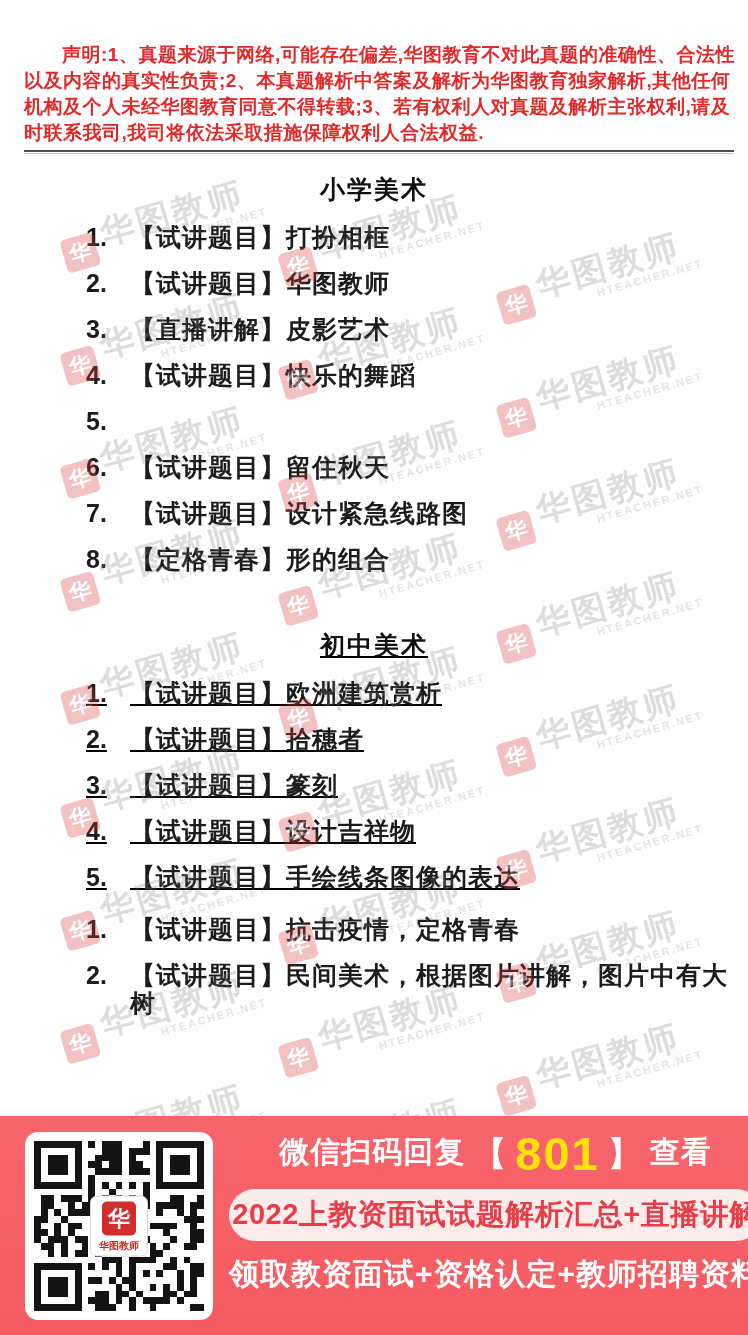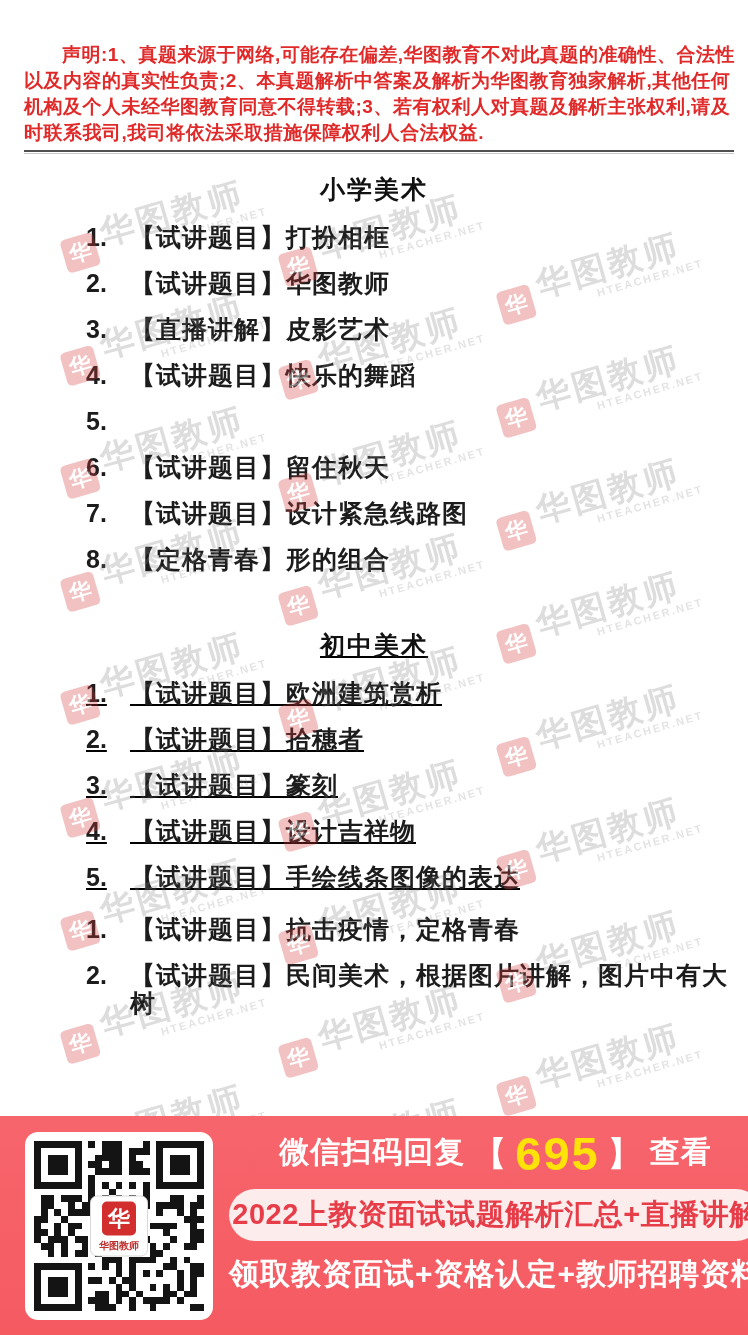--- a/index.html
+++ b/index.html
@@ -683,21 +683,21 @@
         </svg>
       <div class="qr-center">
         <div class="qr-logo">华</div>
         <div class="qr-label">华图教师</div>
       </div>
     </div>
     <div class="banner-right">
       <div class="banner-line1">
         <span>微信扫码回复</span>
         <span class="bracket">【</span>
-        <span class="code">695</span>
+        <span class="code">801</span>
         <span class="bracket">】</span>
         <span>查看</span>
       </div>
       <div class="banner-pill">2022上教资面试试题解析汇总+直播讲解</div>
       <div class="banner-line3">领取教资面试+资格认定+教师招聘资料</div>
     </div>
   </div>
 
 </div>
 

